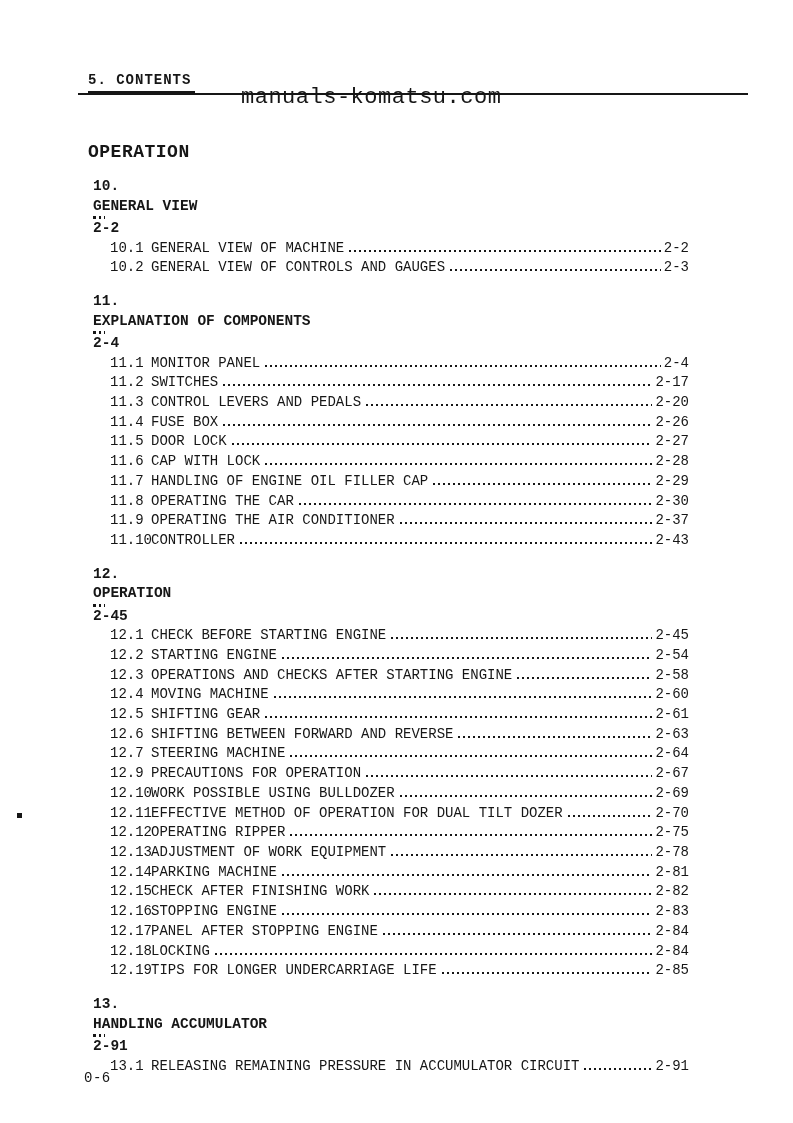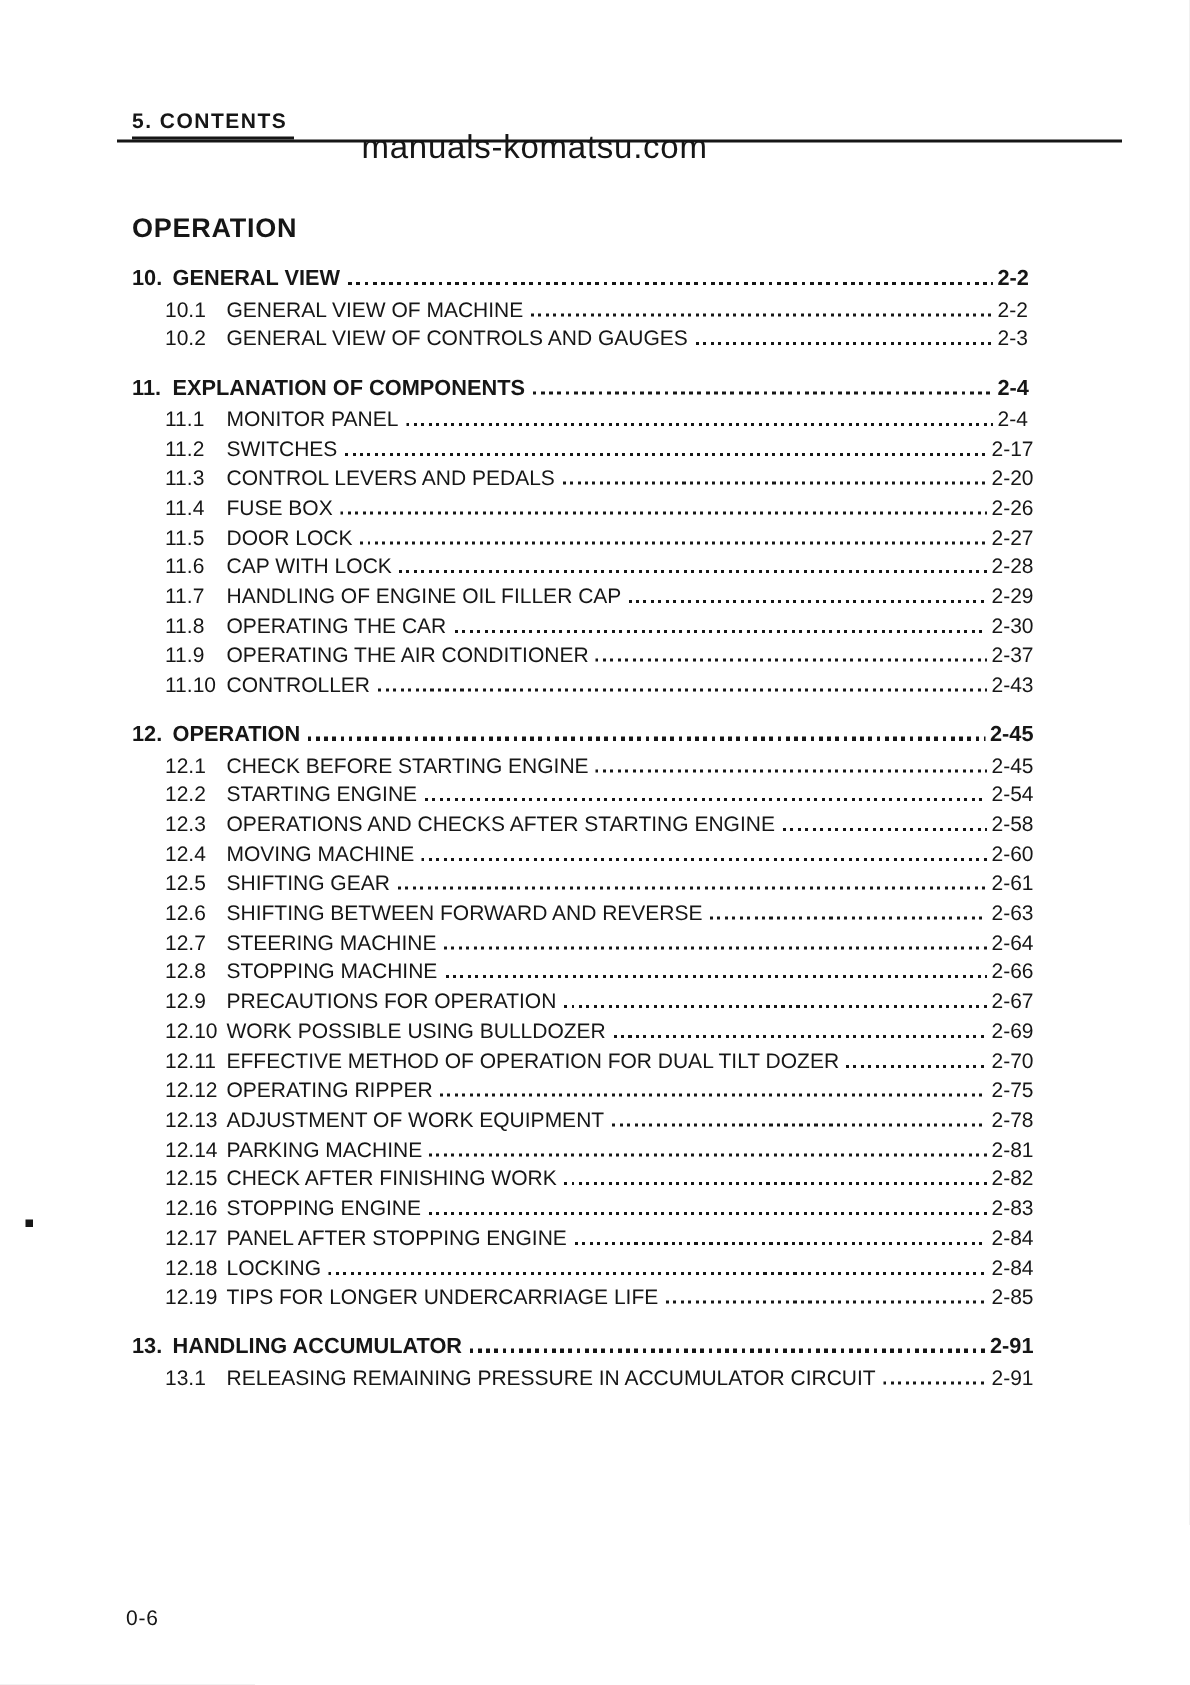--- a/index.html
+++ b/index.html
@@ -5,21 +5,21 @@
   :root{
     --ink:#161616;
     --paper:#ffffff;
   }
   html,body{margin:0;padding:0;background:#e8e8e8;}
   .page{
     position:relative;
     width:793px;height:1123px;
     margin:0 auto;
     background:var(--paper);
-    font-family:Liberation Sans, sans-serif;
+    font-family:Liberation Mono, monospace;
     color:var(--ink);
     overflow:hidden;
   }
   
   .header-label{
     position:absolute;left:88px;top:72px;
     font-size:14px;font-weight:bold;letter-spacing:1px;
     border-bottom:2px solid var(--ink);
     padding:0 4px 3px 0;
   }
@@ -39,21 +39,21 @@
   }
   
   .toc{
     position:absolute;left:88px;top:177px;width:601px;
   }
   .toc-section{margin-bottom:14px;}
   .toc-row{
     display:flex;align-items:baseline;
     line-height:19.7px;font-size:14px;white-space:nowrap;
   }
-  .section-row{font-weight:bold;font-size:14.5px;}
+  .section-row{font-weight:bold;font-size:14.5px;flex-direction:column;}
   .section-row .num{width:27px;flex:none;}
   .item-row .num{margin-left:22px;width:41px;flex:none;}
   .toc-row .title{flex:none;}
   .leader{
     flex:1 1 auto;min-width:12px;height:2px;margin:0 3px 0 5px;
     background:repeating-linear-gradient(to right,var(--ink) 0 2px,transparent 2px 5px);
   }
   .section-row .leader{
     height:2.5px;
     background:repeating-linear-gradient(to right,var(--ink) 0 2.5px,transparent 2.5px 5.5px);
@@ -237,26 +237,20 @@
     <span class="pagenum">2-63</span>
   </div>
 
   <div class="toc-row item-row">
     <span class="num">12.7</span>
     <span class="title">STEERING MACHINE</span>
     <span class="leader"></span>
     <span class="pagenum">2-64</span>
   </div>
 
-  <div class="toc-row item-row">
-    <span class="num">12.8</span>
-    <span class="title">STOPPING MACHINE</span>
-    <span class="leader"></span>
-    <span class="pagenum">2-66</span>
-  </div>
 
   <div class="toc-row item-row">
     <span class="num">12.9</span>
     <span class="title">PRECAUTIONS FOR OPERATION</span>
     <span class="leader"></span>
     <span class="pagenum">2-67</span>
   </div>
 
   <div class="toc-row item-row">
     <span class="num">12.10</span>

